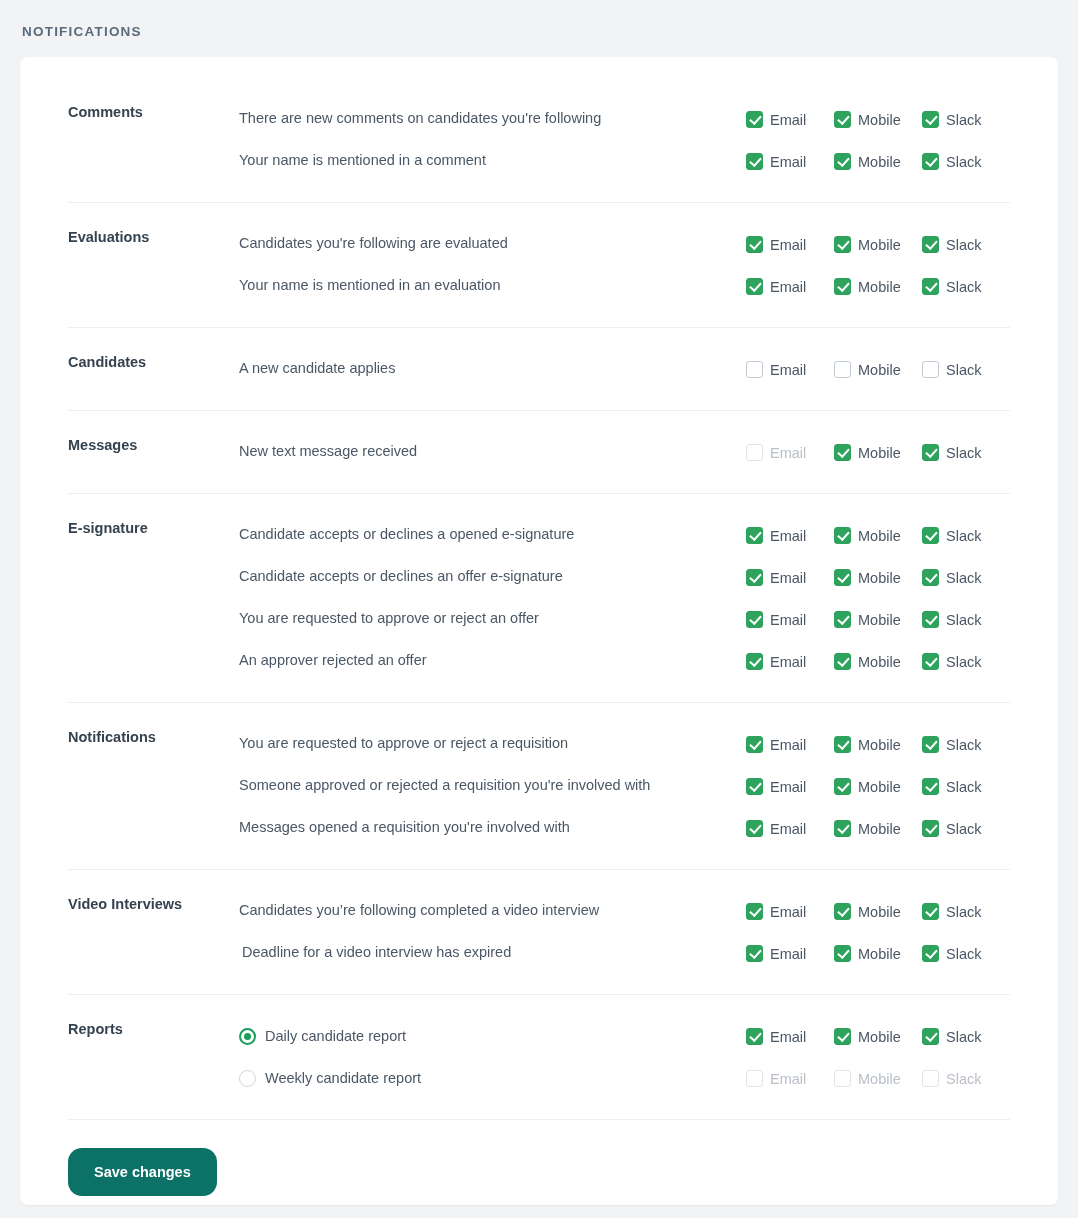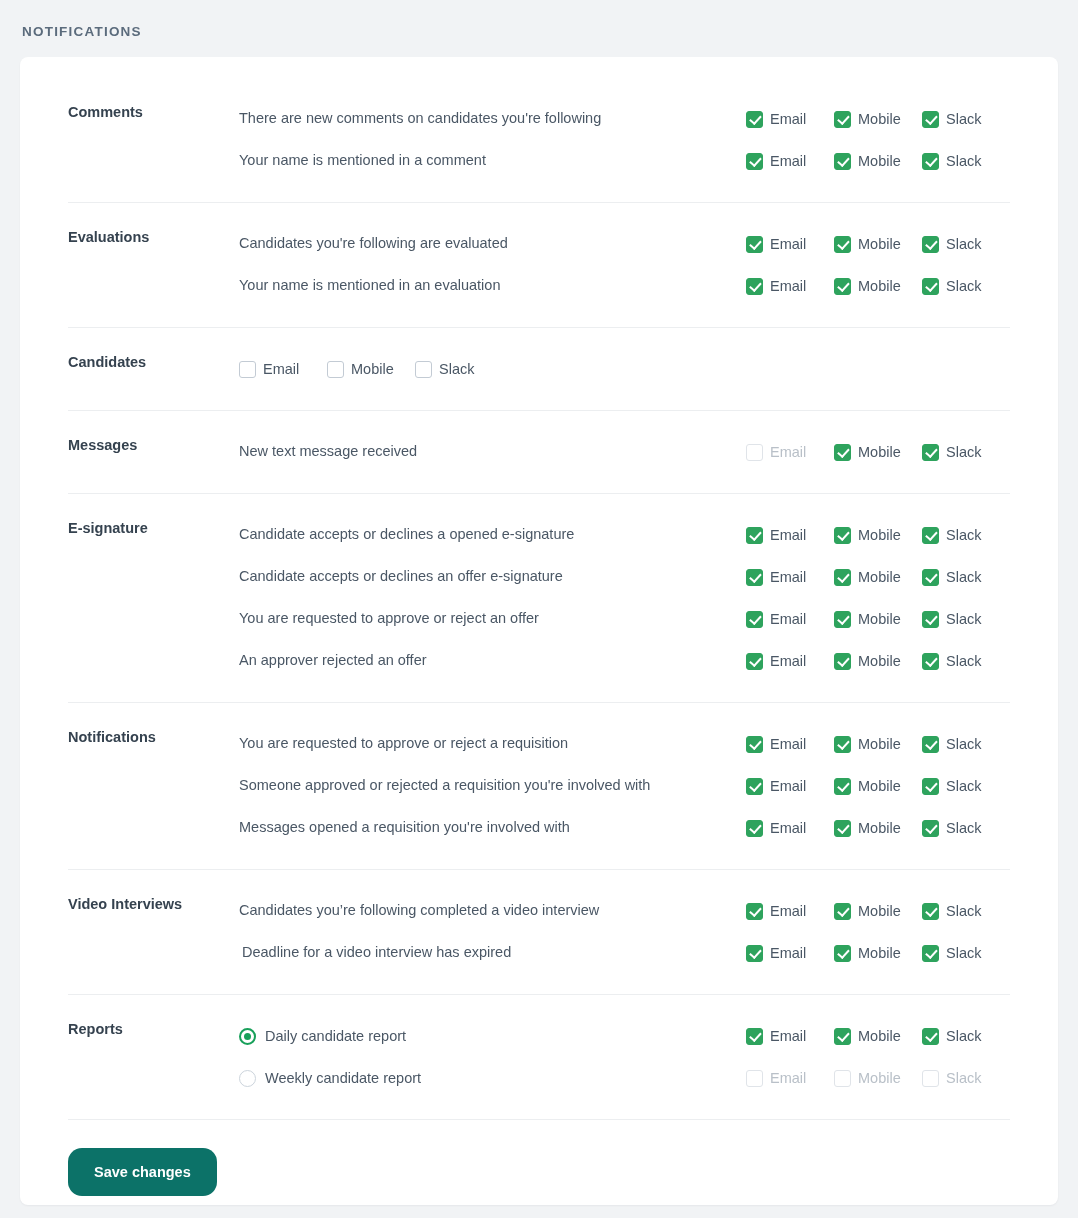--- a/index.html
+++ b/index.html
@@ -90,21 +90,21 @@
   }
 
   
   .channels {
     flex: 0 0 264px;
     display: flex;
     align-items: center;
   }
   .chan {
     display: flex;
-    align-items: center;
+    align-items: flex-end;
     width: 88px;
     cursor: pointer;
     user-select: none;
   }
   .chan .lbl {
     font-size: 14.5px;
     color: #4a5765;
     margin-left: 7px;
     white-space: nowrap;
   }
@@ -264,20 +264,21 @@
                     <span class="lbl">Slack</span>
                   </div>
                 </div>
               </div>
             </div>
           </div>
           <div class="group">
             <div class="group-label">Candidates</div>
             <div class="group-rows">
               <div class="row">
+                <div class="row-text">A new candidate applies</div>
                 <div class="channels">
                   <div class="chan">
                     <span class="cb"></span>
                     <span class="lbl">Email</span>
                   </div>
                   <div class="chan">
                     <span class="cb"></span>
                     <span class="lbl">Mobile</span>
                   </div>
                   <div class="chan">

